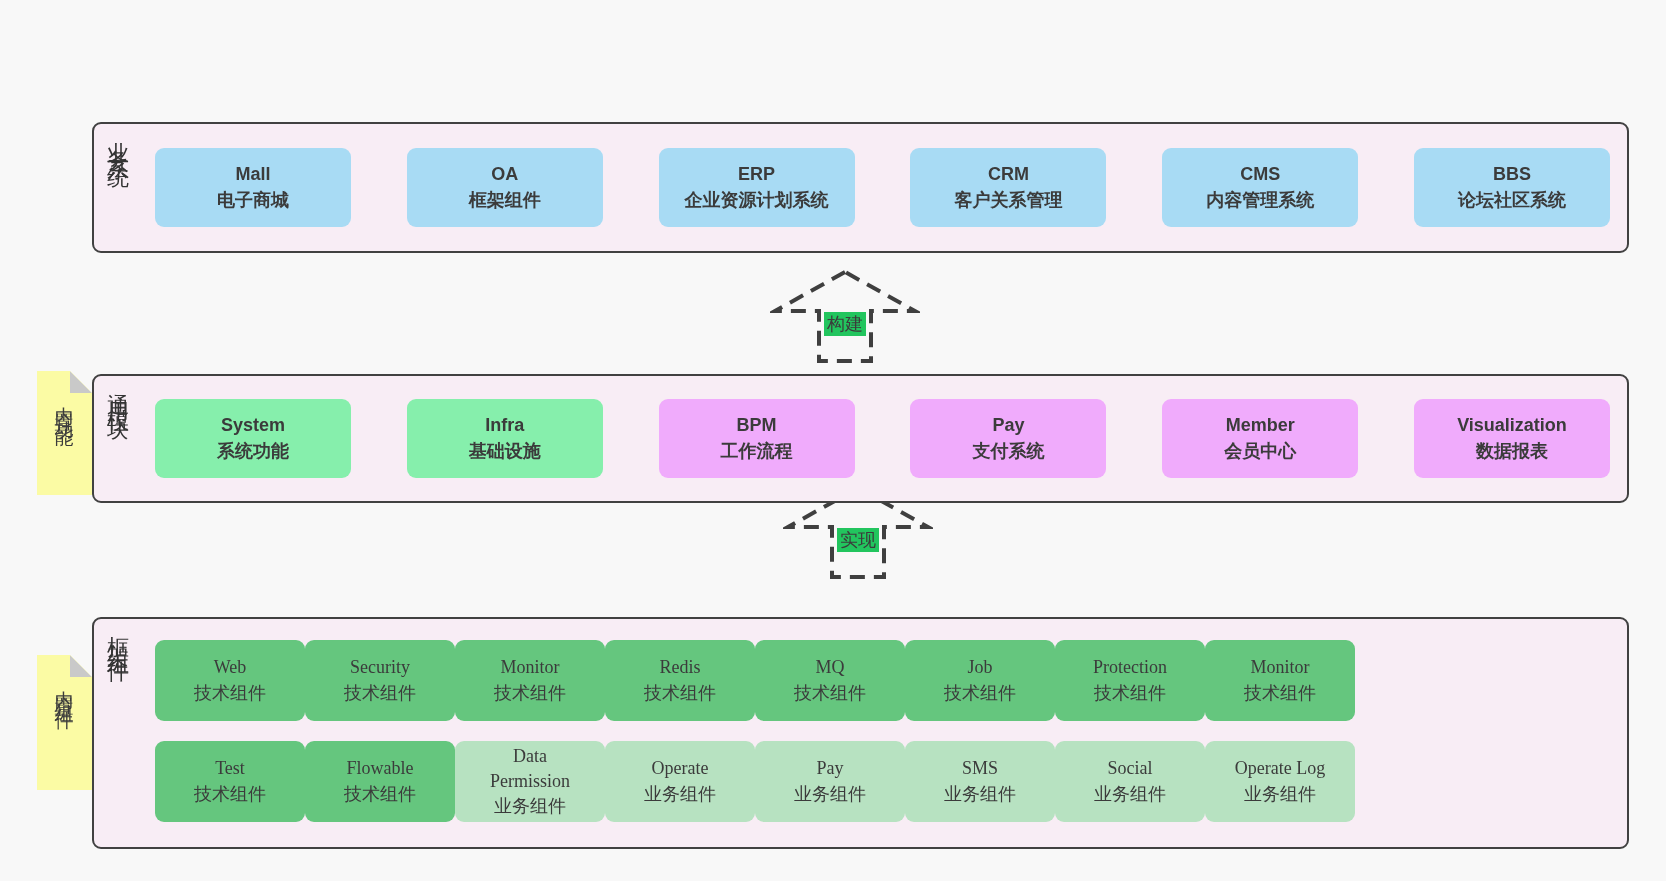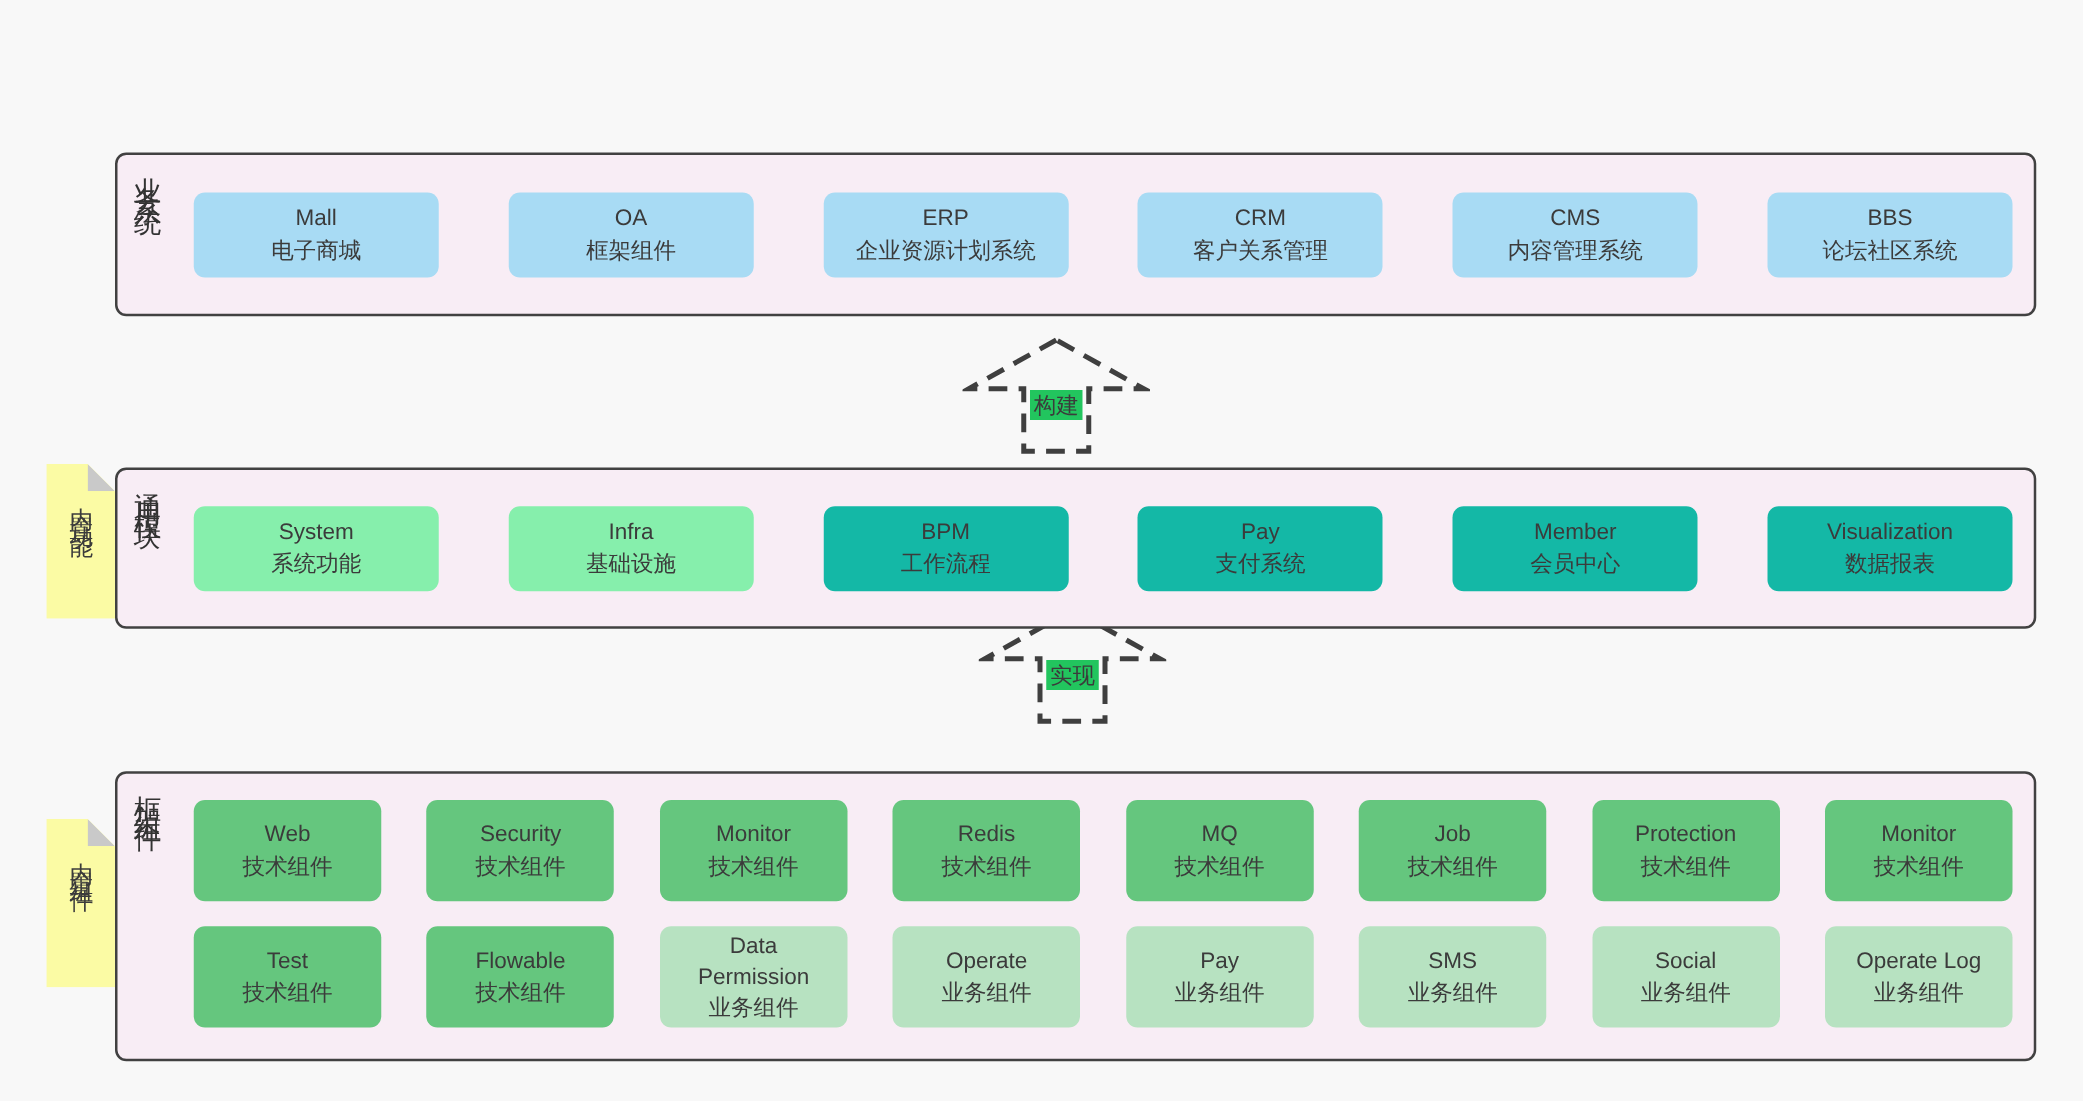--- a/index.html
+++ b/index.html
@@ -26,33 +26,33 @@
     letter-spacing:8px;line-height:1;
   }
   .box-row{
     position:absolute;left:61px;right:17px;top:0;bottom:0;
     display:flex;align-items:center;justify-content:space-between;
   }
   .rows{
     position:absolute;left:61px;right:17px;top:21px;bottom:25px;
     display:flex;flex-direction:column;justify-content:space-between;
   }
-  .row-f{display:flex;justify-content:space-between;}
+  .row-f{display:flex;font-family:Liberation Serif, serif;}
   
   .box{
     border-radius:9px;display:flex;flex-direction:column;
     align-items:center;justify-content:center;text-align:center;
     font-size:18px;line-height:1.4;color:#3b3b3b;
   }
-  .band1 .box,.band2 .box{width:196px;height:68px;}
+  .band1 .box,.band2 .box{width:196px;height:79px;font-weight:bold;}
   .band3 .box{width:150px;height:81px;}
   .band3 .en{max-width:116px;}
   .c-blue{background:#a8dbf4;}
   .c-red{background:#86efac;}
-  .c-pink{background:#14b8a6;}
+  .c-pink{background:#f0abfc;}
   .c-green{background:#65c67e;}
   .c-green-light{background:#b7e2c1;}
   
   .sticky{
     position:absolute;background:#fbfba4;z-index:1;
     clip-path:polygon(0 0, calc(100% - 22px) 0, 100% 22px, 100% 100%, 0 100%);
     display:flex;justify-content:center;box-sizing:border-box;padding-top:20px;
     font-size:19px;color:#3b3b3b;
   }
   .sticky-text{

